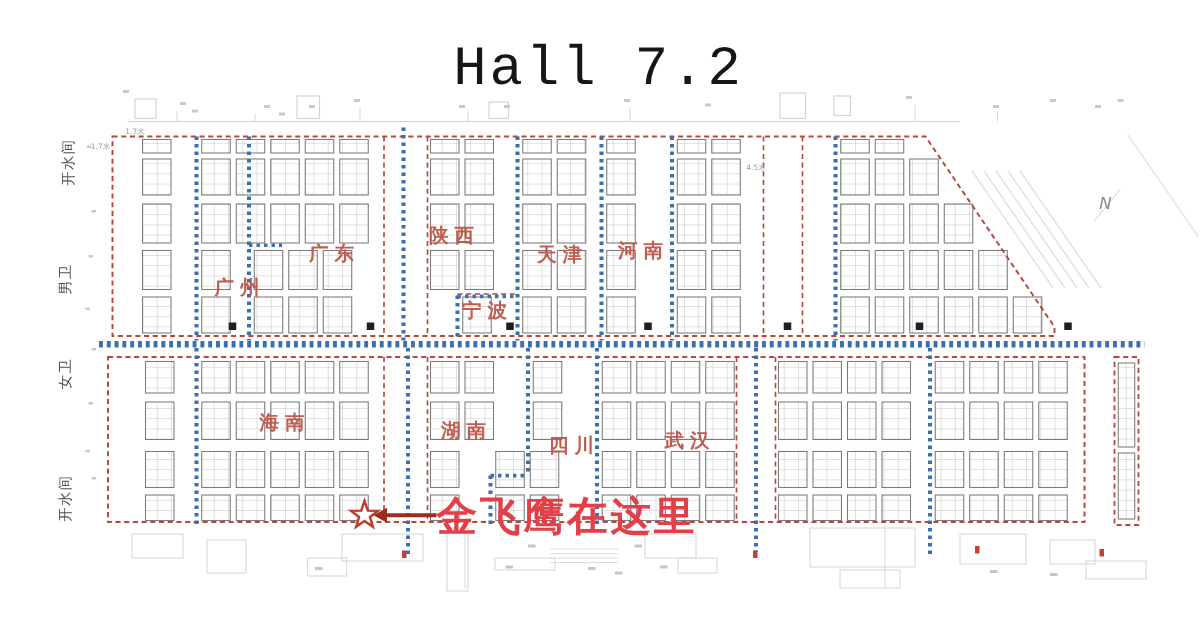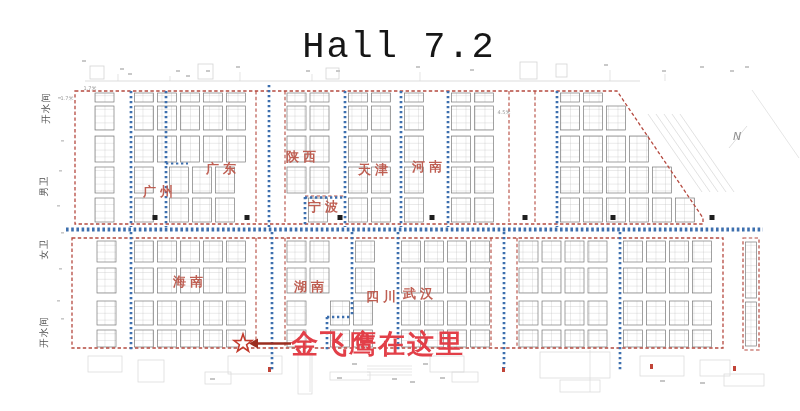--- a/index.html
+++ b/index.html
@@ -323,21 +323,21 @@
 
   <div class="rlabel" style="left:160px;top:192px">广州</div>
   <div class="rlabel" style="left:223px;top:169px">广东</div>
   <div class="rlabel" style="left:303px;top:157px">陕西</div>
   <div class="rlabel" style="left:375px;top:170px">天津</div>
   <div class="rlabel" style="left:429px;top:167px">河南</div>
   <div class="rlabel" style="left:325px;top:207px">宁波</div>
   <div class="rlabel" style="left:190px;top:282px">海南</div>
   <div class="rlabel" style="left:311px;top:287px">湖南</div>
   <div class="rlabel" style="left:383px;top:297px">四川</div>
-  <div class="rlabel" style="left:420px;top:294px">武汉</div>
+  <div class="rlabel" style="left:460px;top:294px">武汉</div>
 
   <div class="flabel" style="left:46px;top:108px">开水间</div>
   <div class="flabel" style="left:44px;top:186px">男卫</div>
   <div class="flabel" style="left:44px;top:249px">女卫</div>
   <div class="flabel" style="left:44px;top:332px">开水间</div>
 
   <div class="annotation">金飞鹰在这里</div>
 
   <div class="compass">N</div>
 

